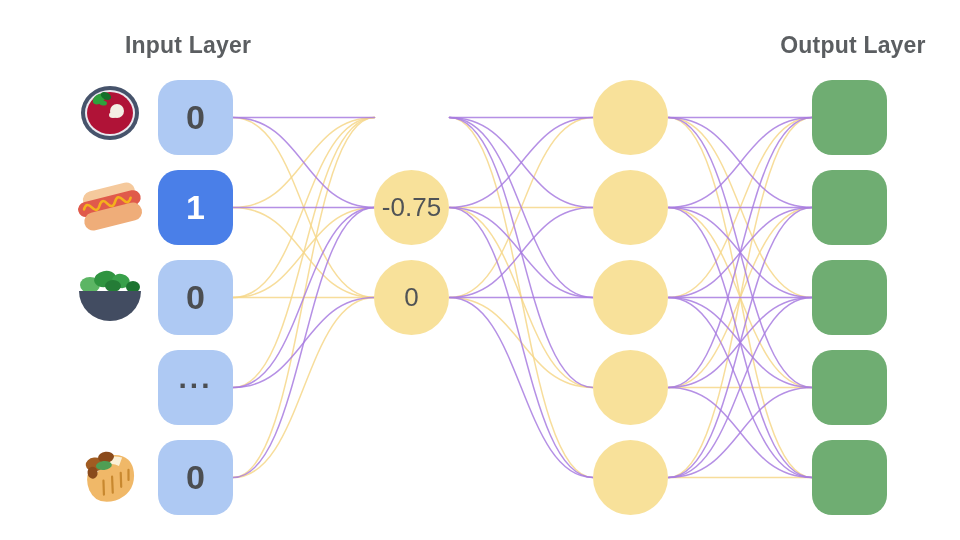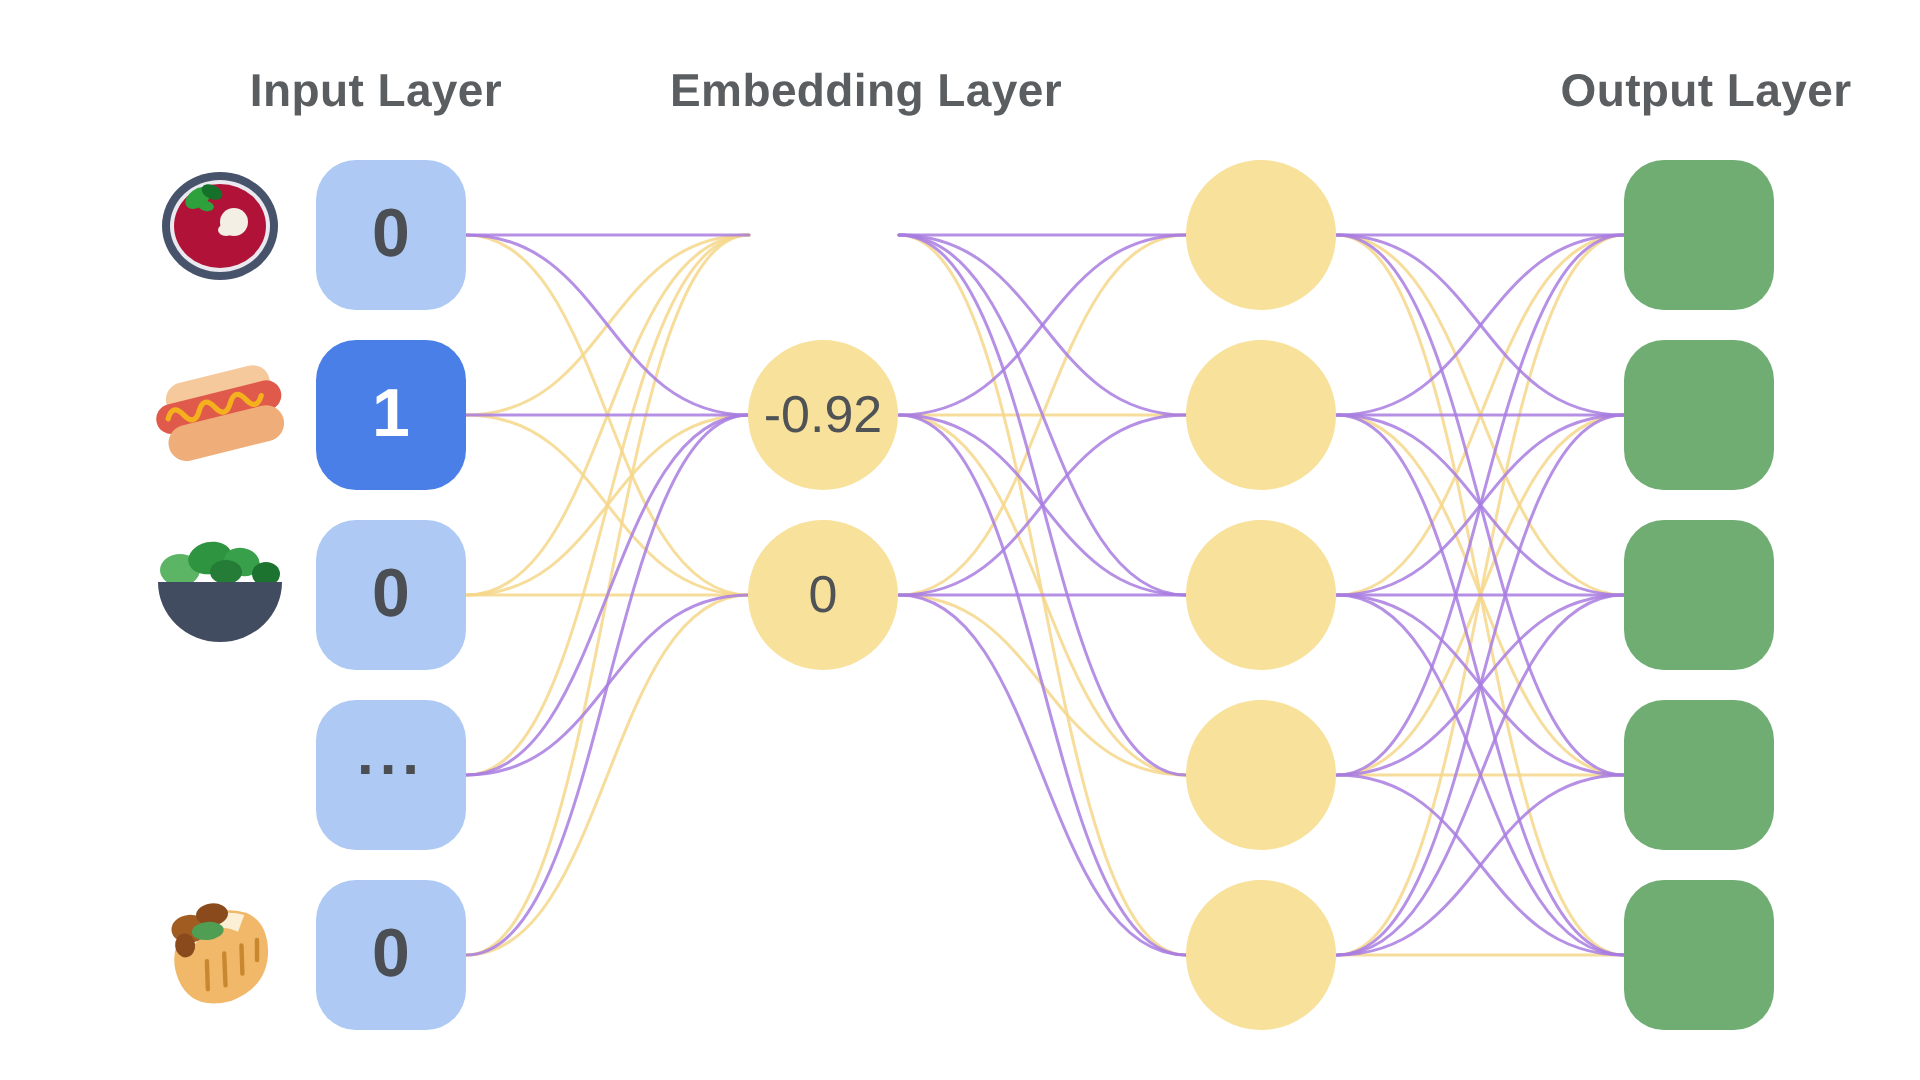--- a/index.html
+++ b/index.html
@@ -88,21 +88,20 @@
       <path d="M668.5,297.5 C740.25,297.5 740.25,477.5 812,477.5" stroke="#a87ce0"></path>
       <path d="M668.5,387.5 C740.25,387.5 740.25,117.5 812,117.5" stroke="#a87ce0"></path>
       <path d="M668.5,387.5 C740.25,387.5 740.25,297.5 812,297.5" stroke="#a87ce0"></path>
       <path d="M668.5,387.5 C740.25,387.5 740.25,477.5 812,477.5" stroke="#a87ce0"></path>
       <path d="M668.5,477.5 C740.25,477.5 740.25,207.5 812,207.5" stroke="#a87ce0"></path>
       <path d="M668.5,477.5 C740.25,477.5 740.25,297.5 812,297.5" stroke="#a87ce0"></path>
       <path d="M668.5,477.5 C740.25,477.5 740.25,387.5 812,387.5" stroke="#a87ce0"></path>
     </svg>
 
   <div class="title" id="title-input">Input Layer</div>
-  <div class="title" id="title-embedding">Embedding Layer</div>
   <div class="title" id="title-output">Output Layer</div>
 
   <svg class="food" id="food-0" width="62" height="56" viewBox="0 0 62 56">
     <ellipse cx="31" cy="28" rx="29" ry="27" fill="#46536b"></ellipse>
     <ellipse cx="31" cy="28" rx="25" ry="23" fill="#ebe9f0"></ellipse>
     <ellipse cx="31" cy="28" rx="23" ry="21" fill="#b01337"></ellipse>
     <circle cx="38" cy="26" r="7" fill="#f3efe4"></circle>
     <ellipse cx="34" cy="30" rx="4" ry="3" fill="#f3efe4"></ellipse>
     <ellipse cx="20" cy="14" rx="7" ry="4.5" fill="#2ea13c" transform="rotate(-35 20 14)"></ellipse>
     <ellipse cx="27" cy="11" rx="5.5" ry="3.5" fill="#15702a" transform="rotate(25 27 11)"></ellipse>
@@ -154,21 +153,21 @@
     <span>0</span>
   </div>
   <div class="node input-node dots r3">
     <span>...</span>
   </div>
   <div class="node input-node r4">
     <span>0</span>
   </div>
 
   <div class="node circle embedding-node r1">
-    <span>-0.92</span>
+    <span>-0.75</span>
   </div>
   <div class="node circle embedding-node r2">
     <span>0</span>
   </div>
 
   <div class="node circle hidden-node r0"></div>
   <div class="node circle hidden-node r1"></div>
   <div class="node circle hidden-node r2"></div>
   <div class="node circle hidden-node r3"></div>
   <div class="node circle hidden-node r4"></div>

